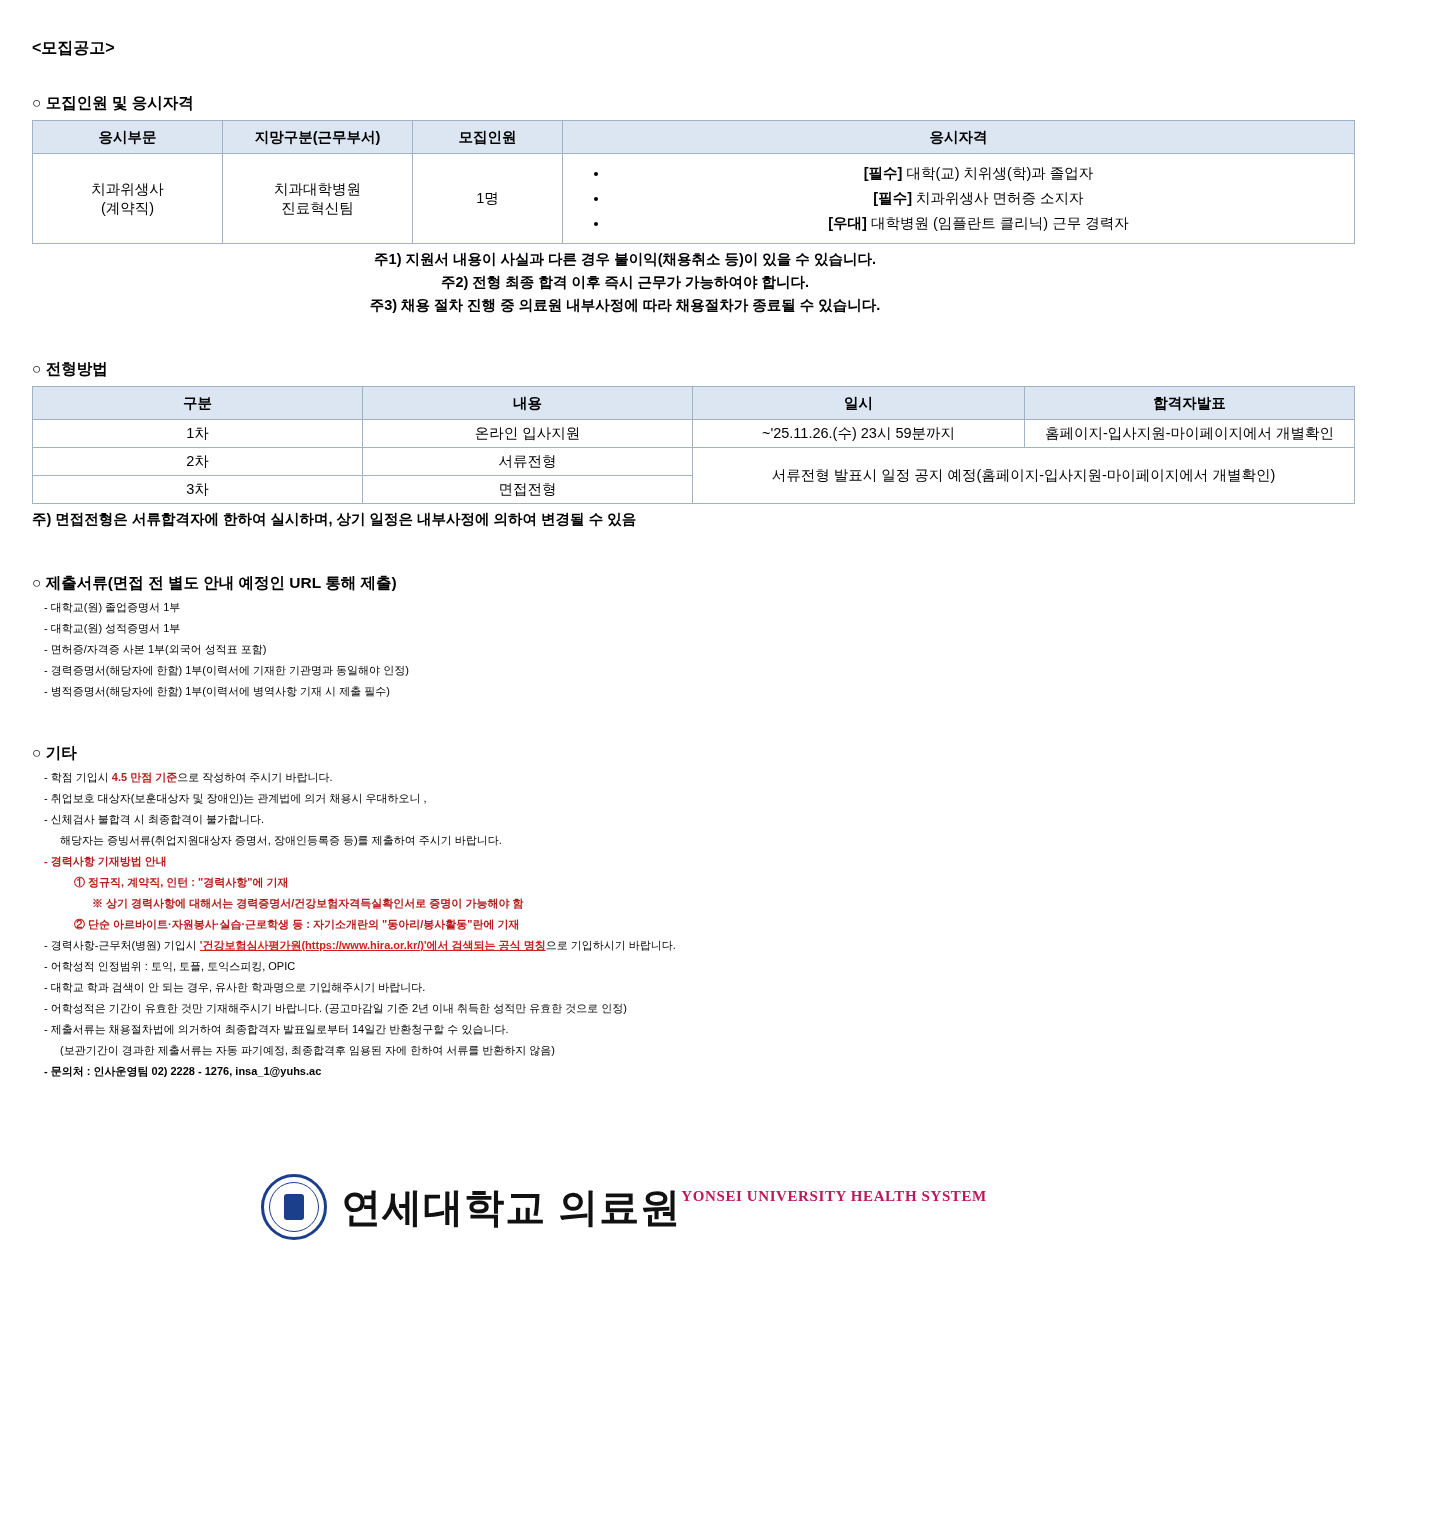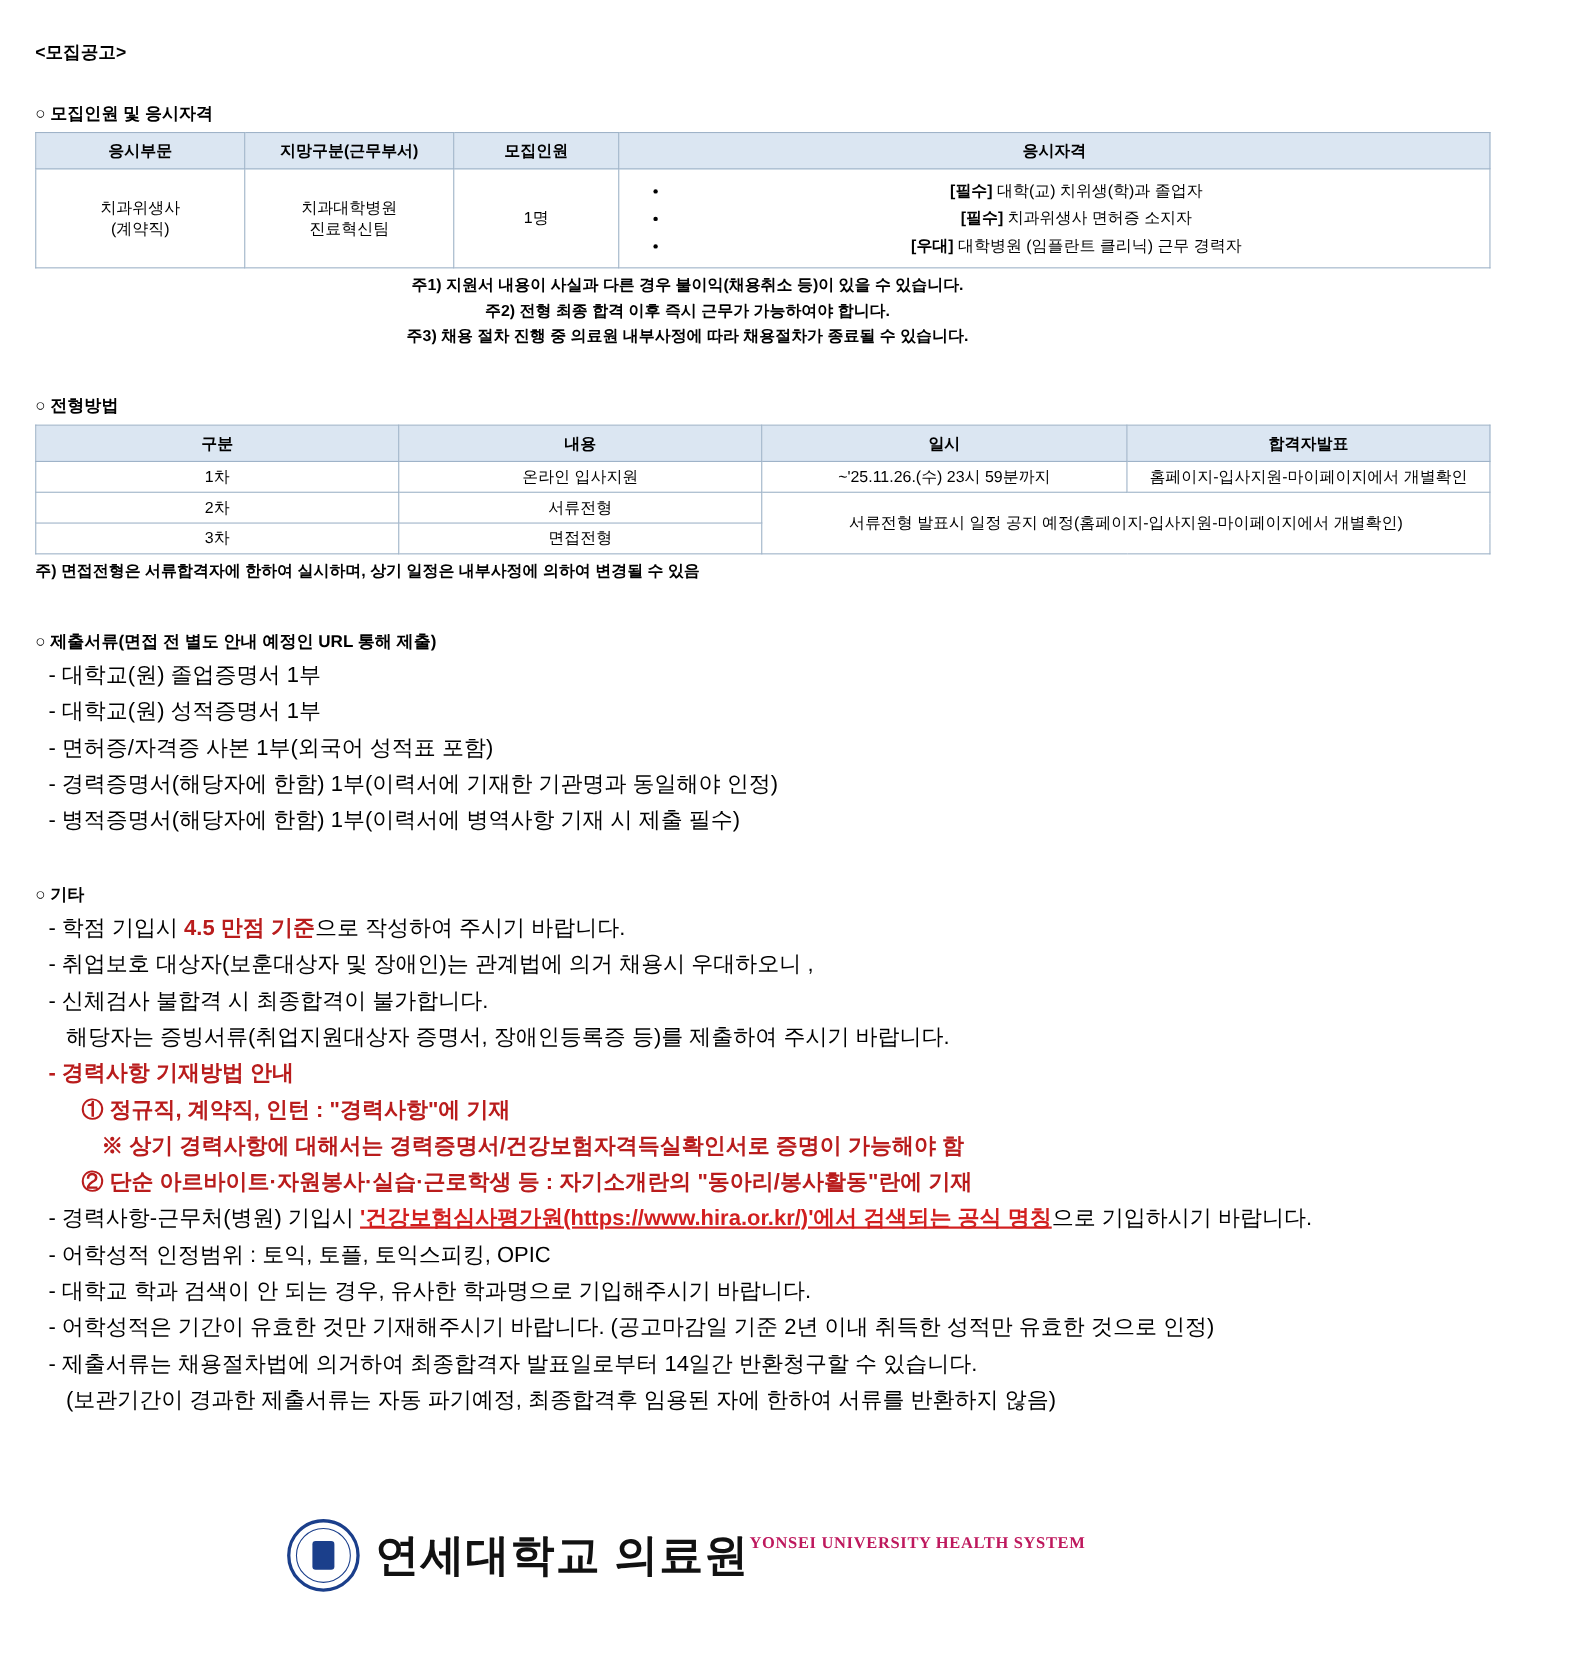--- a/index.html
+++ b/index.html
@@ -77,21 +77,21 @@
   .note-line {
     font-weight: bold;
     font-size: 14.5px;
     margin: 6px 0 0 2px;
   }
 
   .list {
     margin: 2px 0 0 14px;
   }
   .list div {
-    font-size: 20px;
+    font-size: 11px;
     margin: 6px 0;
   }
   .list div.sub { margin-left: 16px; }
   .list div.indent2 { margin-left: 30px; }
   .list div.indent3 { margin-left: 48px; }
 
   .blue { color: #b91c1c; font-weight: bold; }
   .red-u { color: #d21f1f; font-weight: bold; text-decoration: underline; }
   .bold { font-weight: bold; }
 
@@ -262,20 +262,21 @@
     <div class="indent3 blue">※ 상기 경력사항에 대해서는 경력증명서/건강보험자격득실확인서로 증명이 가능해야 함</div>
     <div class="indent2 blue">② 단순 아르바이트·자원봉사·실습·근로학생 등 : 자기소개란의 "동아리/봉사활동"란에 기재</div>
     <div>
       <span>- 경력사항-근무처(병원) 기입시 </span><span class="red-u">'건강보험심사평가원(https://www.hira.or.kr/)'에서 검색되는 공식 명칭</span><span>으로 기입하시기 바랍니다.</span>
     </div>
     <div>- 어학성적 인정범위 : 토익, 토플, 토익스피킹, OPIC</div>
     <div>- 대학교 학과 검색이 안 되는 경우, 유사한 학과명으로 기입해주시기 바랍니다.</div>
     <div>- 어학성적은 기간이 유효한 것만 기재해주시기 바랍니다. (공고마감일 기준 2년 이내 취득한 성적만 유효한 것으로 인정)</div>
     <div>- 제출서류는 채용절차법에 의거하여 최종합격자 발표일로부터 14일간 반환청구할 수 있습니다.</div>
     <div class="sub">(보관기간이 경과한 제출서류는 자동 파기예정, 최종합격후 임용된 자에 한하여 서류를 반환하지 않음)</div>
+    <div class="bold">- 문의처 : 인사운영팀 02) 2228 - 1276, insa_1@yuhs.ac</div>
   </div>
 
   <div class="footer-logo">
     <div class="logo-wrap">
       <div class="logo-seal"></div>
       <div class="logo-text">
         <div class="logo-ko">연세대학교 의료원</div>
         <div class="logo-en">YONSEI UNIVERSITY HEALTH SYSTEM</div>
       </div>
     </div>

